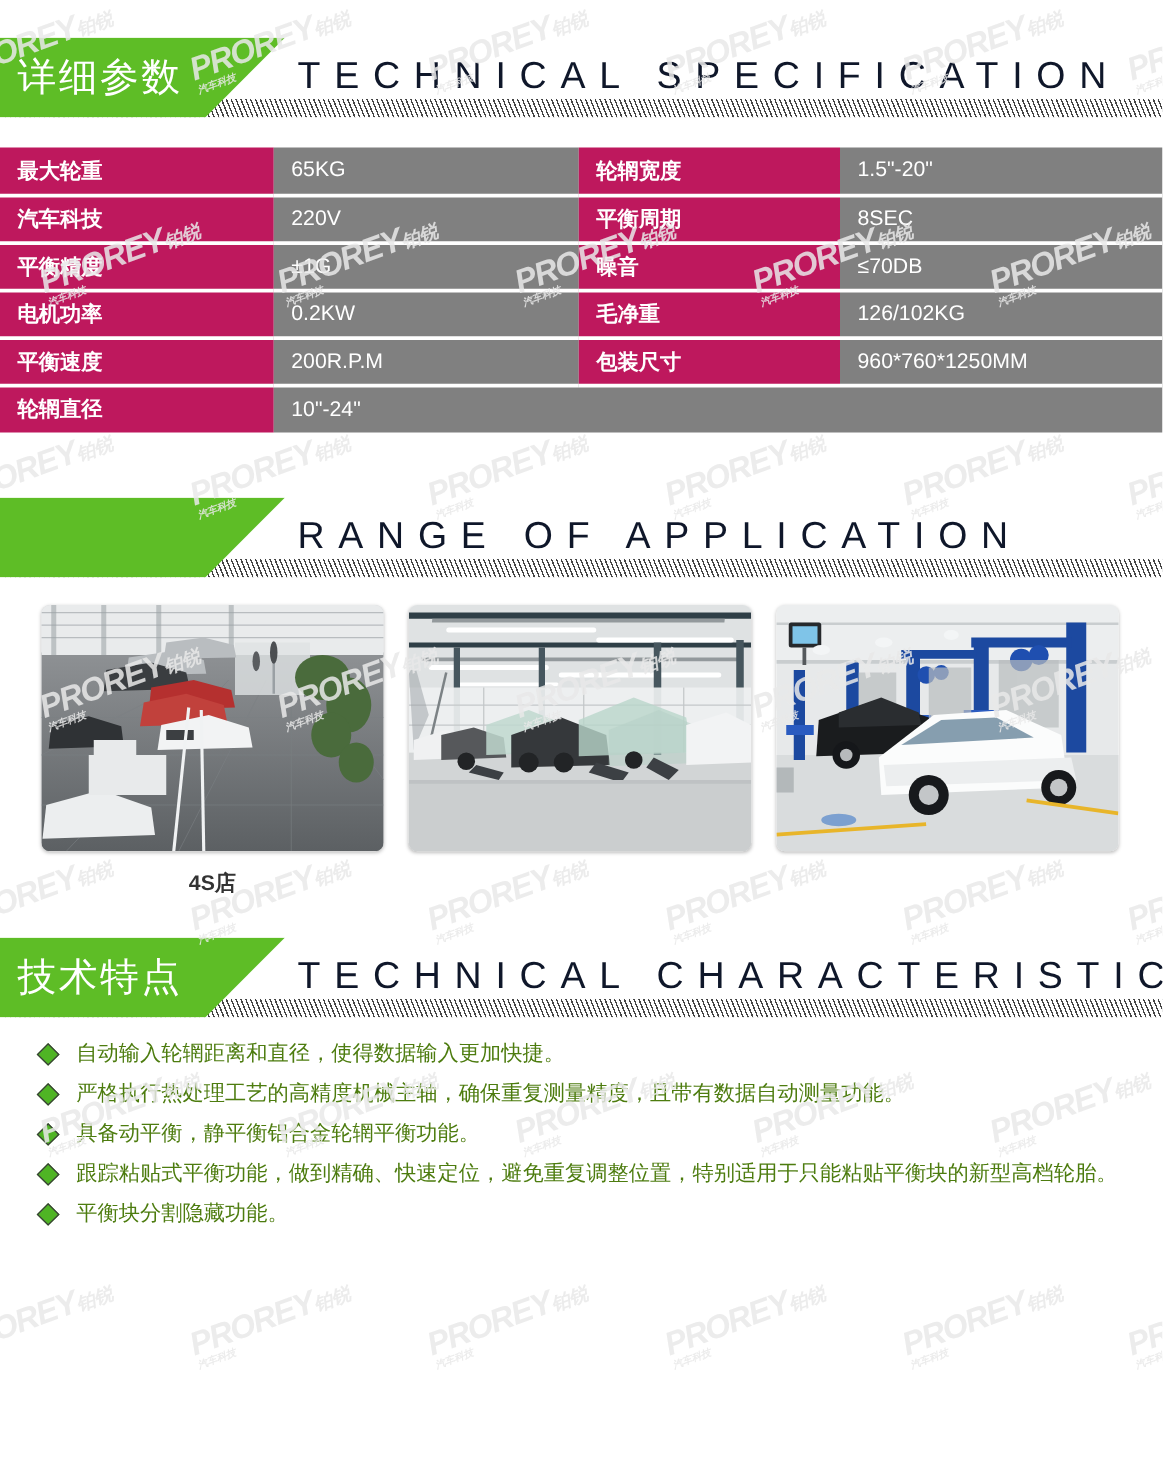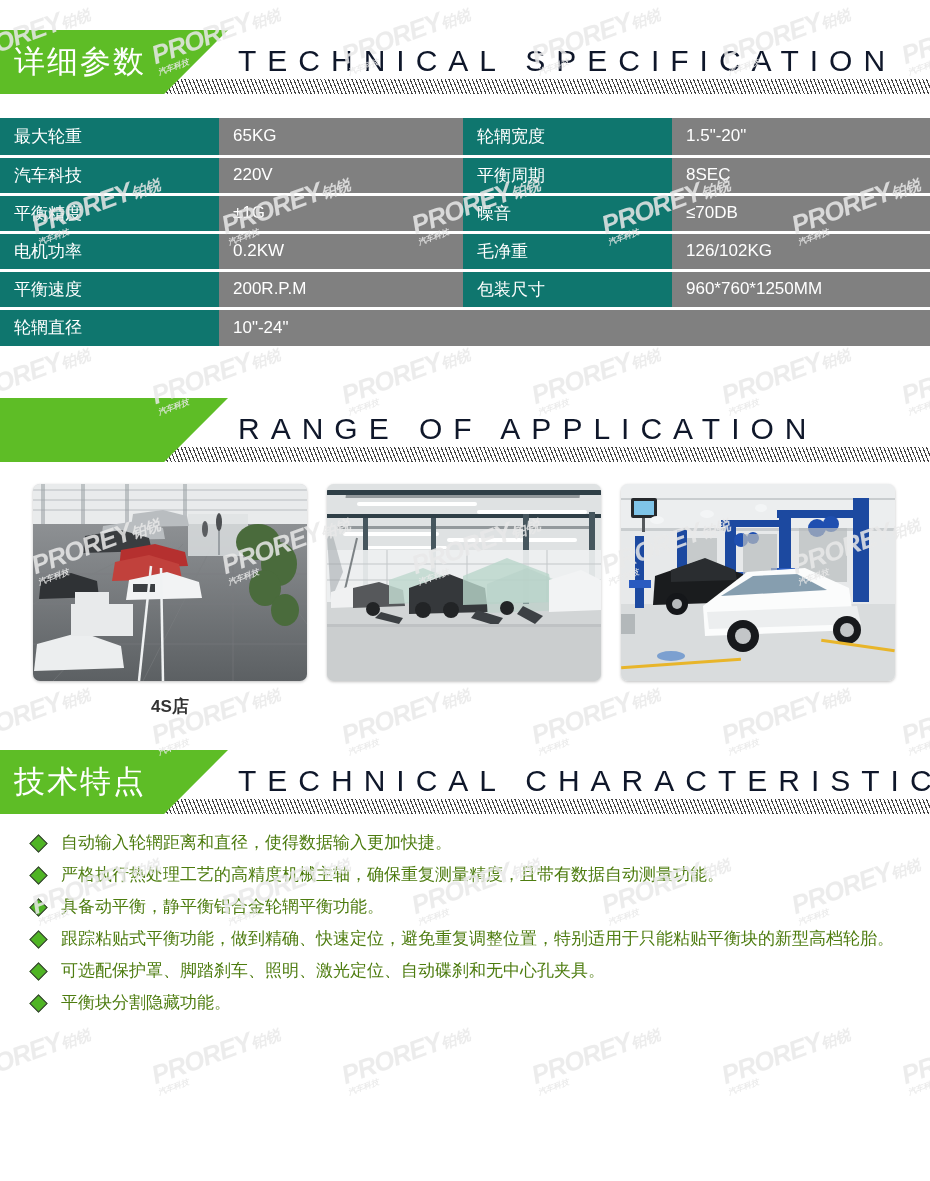--- a/index.html
+++ b/index.html
@@ -105,21 +105,21 @@
   }
   .spec-table tr { height: 38px; }
   .spec-table td {
     font-size: 17px;
     color: #ffffff;
     padding: 0 0 0 14px;
     border-bottom: 3px solid #ffffff;
     vertical-align: middle;
     white-space: nowrap;
   }
-  .c-label { background: #0f766e; }
+  .c-label { background: #be185d; font-weight: bold; }
   .c-value { background: #808080; }
   .spec-table tr:last-child td { border-bottom: none; }
 
   
   .apps {
     display: flex;
     gap: 20px;
     padding: 22px 33px 0 33px;
     position: relative;
     z-index: 3;
@@ -472,19 +472,15 @@
   <div class="feature-row">
     <span class="diamond"></span>
     <span class="feature-text">具备动平衡，静平衡铝合金轮辋平衡功能。</span>
   </div>
   <div class="feature-row">
     <span class="diamond"></span>
     <span class="feature-text">跟踪粘贴式平衡功能，做到精确、快速定位，避免重复调整位置，特别适用于只能粘贴平衡块的新型高档轮胎。</span>
   </div>
   <div class="feature-row">
     <span class="diamond"></span>
-    <span class="feature-text">可选配保护罩、脚踏刹车、照明、激光定位、自动碟刹和无中心孔夹具。</span>
-  </div>
-  <div class="feature-row">
-    <span class="diamond"></span>
     <span class="feature-text">平衡块分割隐藏功能。</span>
   </div>
 </div>
 
 </body></html>

